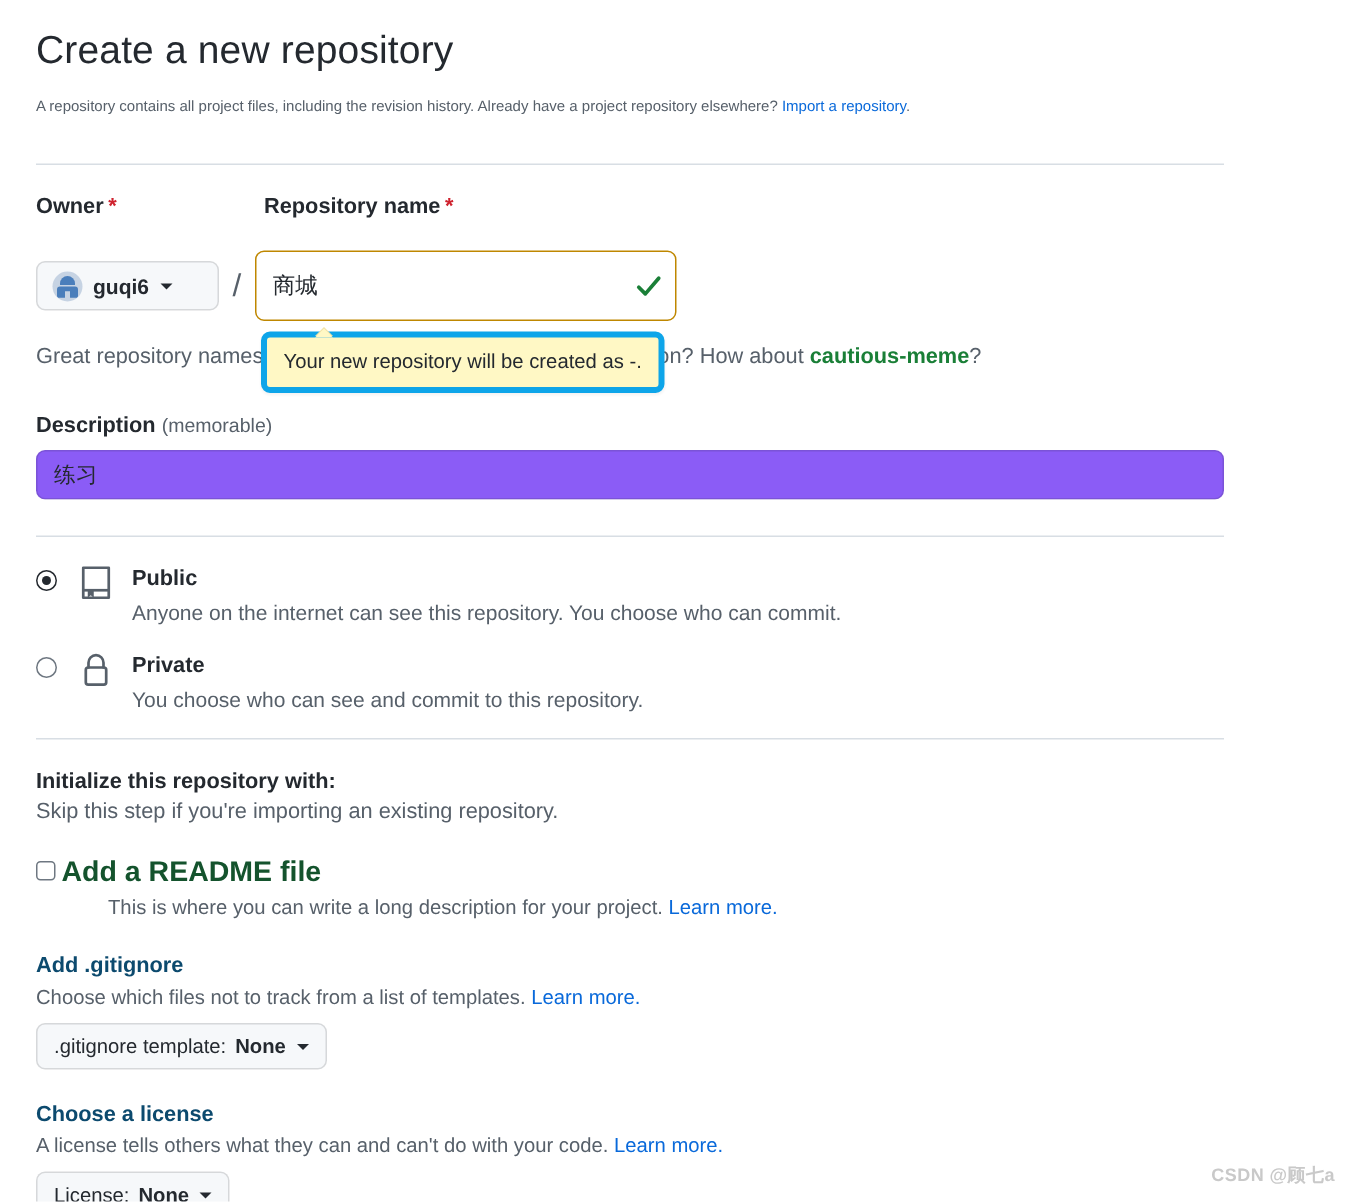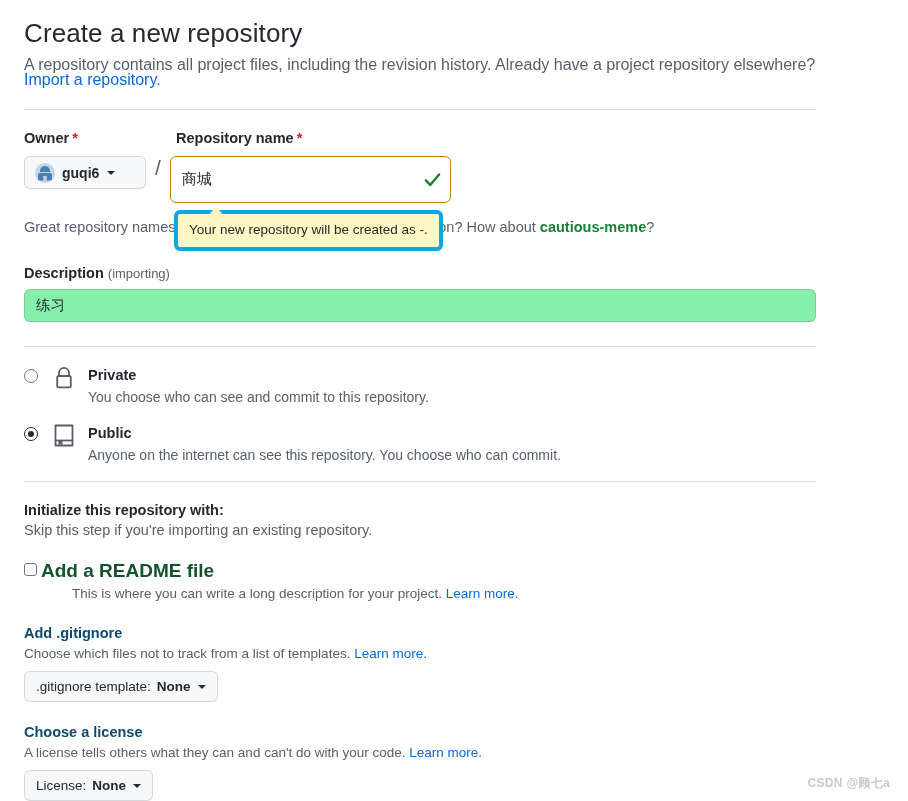--- a/index.html
+++ b/index.html
@@ -23,22 +23,22 @@
 
   
   .page-title {
     font-size: 26px;
     font-weight: 400;
     color: #24292f;
     margin: 0 0 8px 0;
     letter-spacing: 0.1px;
   }
   .page-subtitle {
-    font-size: 16px;
-    line-height: 15px;
+    font-size: 10px;
+    line-height: 30px;
     color: #57606a;
     margin: 0;
     max-width: 800px;
   }
   a.link { color: #0969da; text-decoration: none; }
 
   .divider {
     height: 1px;
     background: #d8dee4;
     border: 0;
@@ -56,21 +56,22 @@
     font-size: 14.5px;
     font-weight: bold;
     color: #24292f;
   }
   .req { color: #cf222e; font-weight: bold; margin-left: 3px; }
   .lbl-owner { width: 152px; }
   .lbl-name  { }
 
   .owner-row {
     display: flex;
-    margin-top: 10px;
+    align-items: center;
+    margin-top: 21px;
   }
   .owner-btn {
     display: flex;
     align-items: center;
     gap: 7px;
     height: 33px;
     padding: 0 10px;
     background: #f6f8fa;
     border: 1px solid rgba(31,35,40,0.15);
     border-radius: 6px;
@@ -197,21 +198,21 @@
   }
   .desc-optional { font-weight: normal; color: #57606a; font-size: 13px; }
   .desc-input {
     margin-top: 8px;
     width: 792px;
     height: 33px;
     padding: 0 11px;
     font-size: 14.5px;
     font-family: "Liberation Sans", "DejaVu Sans", sans-serif;
     color: #24292f;
-    background: #86efac;
+    background: #8b5cf6;
     border: 1px solid rgba(31,35,40,0.15);
     border-radius: 6px;
     outline: none;
   }
 
   .divider2 { margin-top: 24px; }
 
   
   .vis-group { margin-top: 18px; }
   .vis-row {
@@ -380,58 +381,58 @@
 
     
     <div class="helper-line">
       <span>Great repository names are short and memorable. Need inspiration? How about </span><a class="suggest-link" href="#">cautious-meme</a><span>?</span>
       <div class="tooltip">Your new repository will be created as -.</div>
     </div>
 
     
     <div class="desc-label">
       <span>Description</span>
-      <span class="desc-optional">(importing)</span>
+      <span class="desc-optional">(memorable)</span>
     </div>
     <input class="desc-input" type="text" value="练习" style="">
 
     <hr class="divider divider2">
 
     
     <div class="vis-group">
-
-      <div class="vis-row">
-        <span class="radio"></span>
-        <span class="vis-icon">
-          <svg width="24" height="26" viewBox="0 0 24 26">
-            <path d="M7 11 v-3.2 a5 5 0 0 1 10 0 V11" fill="none" stroke="#57606a" stroke-width="1.8" stroke-linecap="round"></path>
-            <rect x="5.2" y="11" width="13.6" height="11.4" rx="1.6" fill="none" stroke="#57606a" stroke-width="1.8"></rect>
-          </svg>
-        </span>
-        <span class="vis-text">
-          <div class="vis-title">Private</div>
-          <div class="vis-desc">You choose who can see and commit to this repository.</div>
-        </span>
-      </div>
 
       <div class="vis-row">
         <span class="radio checked"></span>
         <span class="vis-icon">
           <svg width="24" height="26" viewBox="0 0 24 26">
             <path d="M3.5 2.5 h17 v20 h-17 z" fill="none" stroke="#57606a" stroke-width="1.8" stroke-linejoin="round"></path>
             <path d="M3.5 17.5 h17" fill="none" stroke="#57606a" stroke-width="1.8"></path>
             <path d="M6.5 17.5 v5 l2-1.6 l2 1.6 v-5 z" fill="#57606a"></path>
           </svg>
         </span>
         <span class="vis-text">
           <div class="vis-title">Public</div>
           <div class="vis-desc">Anyone on the internet can see this repository. You choose who can commit.</div>
         </span>
       </div>
 
+      <div class="vis-row">
+        <span class="radio"></span>
+        <span class="vis-icon">
+          <svg width="24" height="26" viewBox="0 0 24 26">
+            <path d="M7 11 v-3.2 a5 5 0 0 1 10 0 V11" fill="none" stroke="#57606a" stroke-width="1.8" stroke-linecap="round"></path>
+            <rect x="5.2" y="11" width="13.6" height="11.4" rx="1.6" fill="none" stroke="#57606a" stroke-width="1.8"></rect>
+          </svg>
+        </span>
+        <span class="vis-text">
+          <div class="vis-title">Private</div>
+          <div class="vis-desc">You choose who can see and commit to this repository.</div>
+        </span>
+      </div>
+
     </div>
 
     <hr class="divider divider3">
 
     
     <div class="init-title">Initialize this repository with:</div>
     <div class="init-sub">Skip this step if you're importing an existing repository.</div>
 
     <div class="check-row">
       <span class="checkbox"></span>

